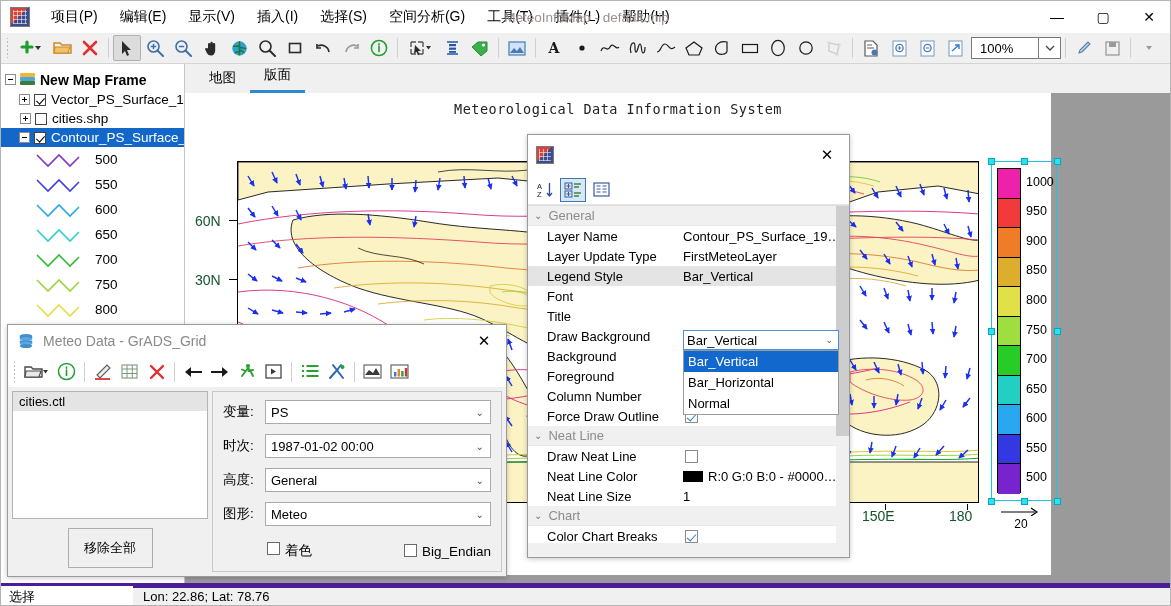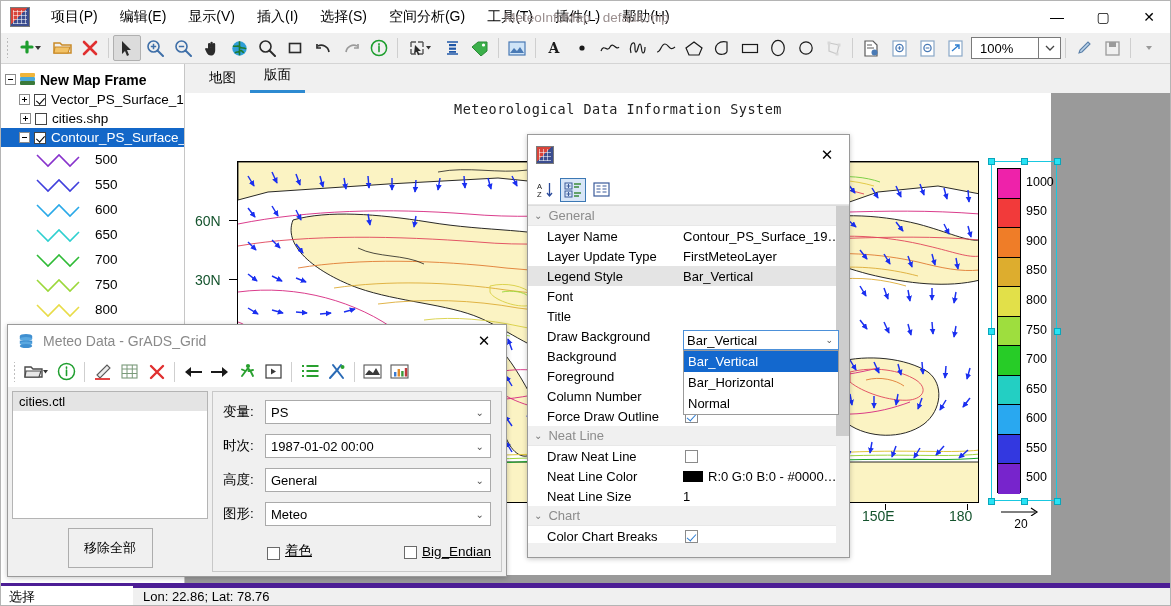--- a/index.html
+++ b/index.html
@@ -293,21 +293,21 @@
     padding: 8px 10px 6px 10px; display: flex; flex-direction: column;
   }
   .frow { display: flex; align-items: center; margin-bottom: 10px; }
   .flab { width: 42px; font-size: 13.5px; color: #000; }
   .fsel {
     flex: 1 1 auto; height: 24px; background: #fff; border: 1px solid #aaa;
     display: flex; align-items: center; padding-left: 5px; font-size: 13px;
   }
   .fsel .arrow { margin-left: auto; margin-right: 6px; color: #555; font-size: 10px; }
   .fchecks { display: flex; align-items: center; margin-top: 6px; padding-left: 44px; }
-  .fcheck { display: flex; align-items: flex-end; font-size: 13.5px; text-decoration: underline; }
+  .fcheck { display: flex; align-items: flex-start; font-size: 13.5px; }
   .fcheck .box { width: 13px; height: 13px; border: 1px solid #6a6a6a;
                  background: #fff; margin-right: 5px; }
 
   
   .statusbar {
     position: absolute; left: 0; bottom: 0; width: 1171px; height: 22px;
     background: #f0f0f0; border-top: 5px solid #4c1d95;
     display: flex; align-items: center; font-size: 13px; color: #000;
   }
   .st1 { width: 132px; padding-left: 8px; background: #fff; height: 22px;

